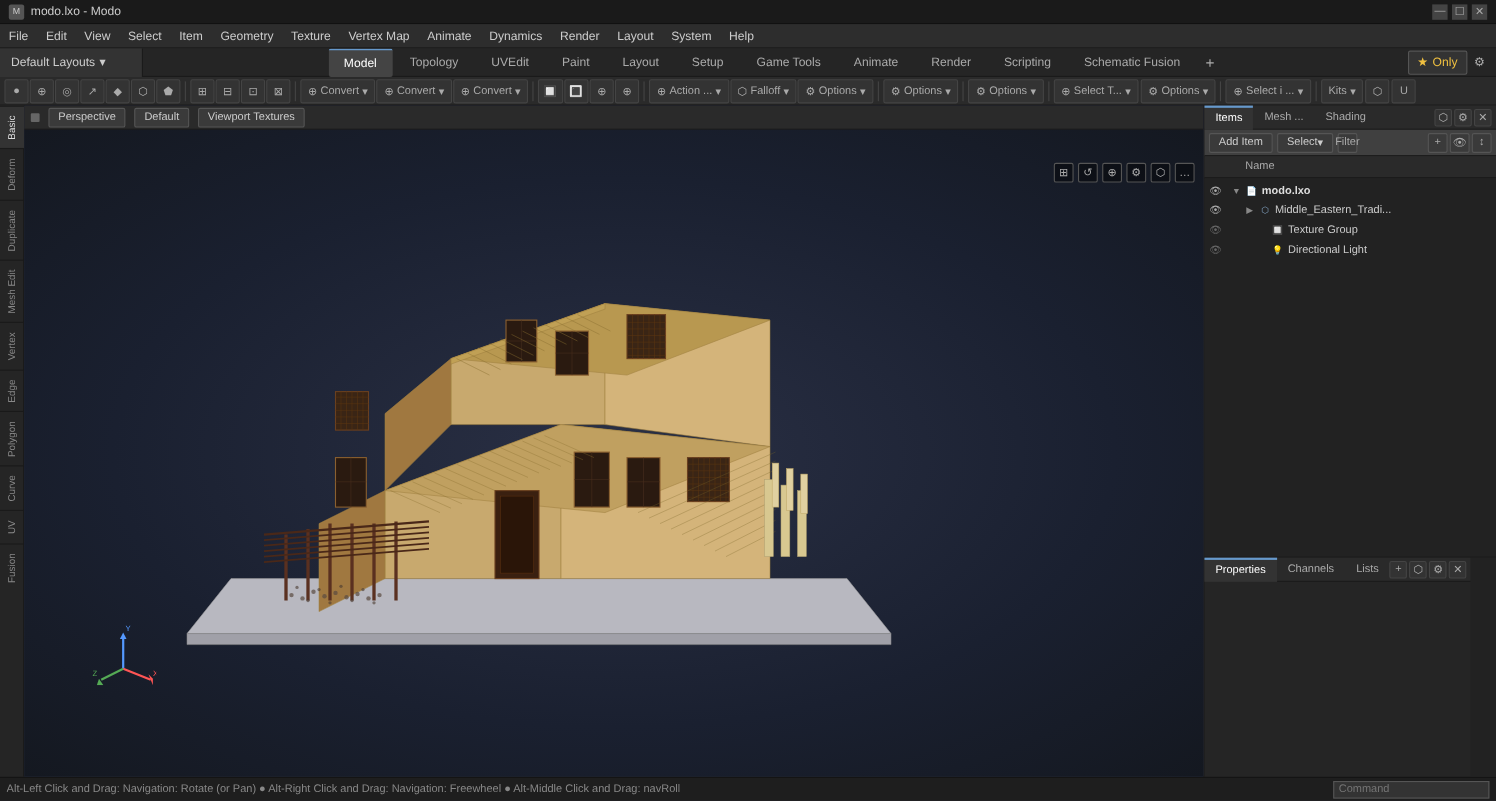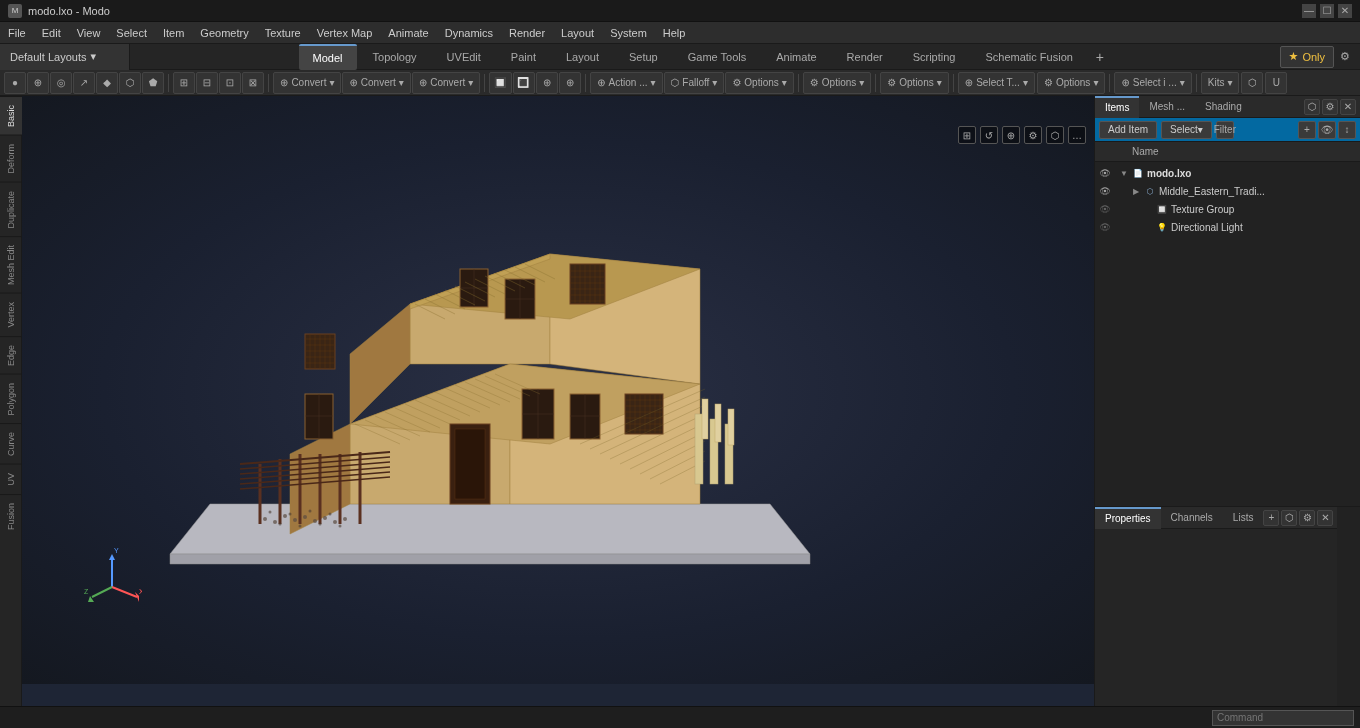--- a/index.html
+++ b/index.html
@@ -74,21 +74,21 @@
     #right-top { flex: 1; display: flex; flex-direction: column; min-height: 0; }
 
     
     .panel-tabs { height: 22px; display: flex; align-items: center; background: #2a2a2a; border-bottom: 1px solid #1a1a1a; }
     .panel-tab { padding: 0 10px; height: 22px; display: flex; align-items: center; cursor: pointer; font-size: 10px; color: #aaa; }
     .panel-tab.active { background: #333; color: #fff; border-top: 2px solid #6699cc; }
     .panel-tab-controls { margin-left: auto; display: flex; align-items: center; gap: 2px; padding-right: 4px; }
     .panel-ctrl { width: 16px; height: 16px; background: #333; border: 1px solid #444; cursor: pointer; color: #aaa; font-size: 10px; display: flex; align-items: center; justify-content: center; border-radius: 2px; }
 
     
-    #items-toolbar { height: 24px; background: #0369a1; display: flex; align-items: center; padding: 0 4px; gap: 4px; border-bottom: 1px solid #1a1a1a; text-align: center; }
+    #items-toolbar { height: 24px; background: #404040; display: flex; align-items: center; padding: 0 4px; gap: 4px; border-bottom: 1px solid #1a1a1a; text-align: center; }
     .items-btn { height: 18px; padding: 0 8px; background: #3a3a3a; border: 1px solid #555; cursor: pointer; color: #ccc; font-size: 10px; display: flex; align-items: center; border-radius: 2px; }
     .items-btn-icon { width: 18px; height: 18px; background: #3a3a3a; border: 1px solid #555; cursor: pointer; color: #aaa; font-size: 10px; display: flex; align-items: center; justify-content: center; border-radius: 2px; }
 
     
     #items-col-header { height: 20px; background: #2a2a2a; display: flex; align-items: center; padding: 0 6px; border-bottom: 1px solid #1a1a1a; }
     #items-col-name { color: #aaa; font-size: 10px; flex: 1; margin-left: 31px; }
 
     
     #items-list { flex: 1; overflow-y: auto; background: #222; padding: 2px 0; }
     .item-row { height: 18px; display: flex; align-items: center; padding: 0 4px; cursor: pointer; gap: 2px; }
@@ -319,20 +319,26 @@
     <div class="sidebar-tab">Vertex</div>
     <div class="sidebar-tab">Edge</div>
     <div class="sidebar-tab">Polygon</div>
     <div class="sidebar-tab">Curve</div>
     <div class="sidebar-tab">UV</div>
     <div class="sidebar-tab">Fusion</div>
   </div>
 
   <div id="viewport">
 
+    <div id="viewport-header">
+      <div class="vp-indicator"></div>
+      <div class="vp-btn">Perspective</div>
+      <div class="vp-btn">Default</div>
+      <div class="vp-btn">Viewport Textures</div>
+    </div>
 
     <div id="viewport-canvas">
       <div id="scene-bg"></div>
 
       <svg id="grid-lines" xmlns="http://www.w3.org/2000/svg">
 
         <defs>
           <pattern id="grid" width="60" height="60" patternUnits="userSpaceOnUse">
             <path d="M 60 0 L 0 0 0 60" fill="none" stroke="#2a3040" stroke-width="0.5"></path>
           </pattern>
@@ -626,16 +632,17 @@
           <div class="panel-ctrl">✕</div>
         </div>
       </div>
       <div style="flex:1; background:#222;"></div>
     </div>
   </div>
 
 </div>
 
 <div id="bottombar">
+  <span id="status-bar">Alt-Left Click and Drag: Navigation: Rotate (or Pan) ● Alt-Right Click and Drag: Navigation: Freewheel ● Alt-Middle Click and Drag: navRoll</span>
   <div style="margin-left:auto; display:flex; align-items:center; gap:4px;">
     <input id="command-input" type="text" placeholder="Command" style="">
   </div>
 </div>
 
 </body></html>

